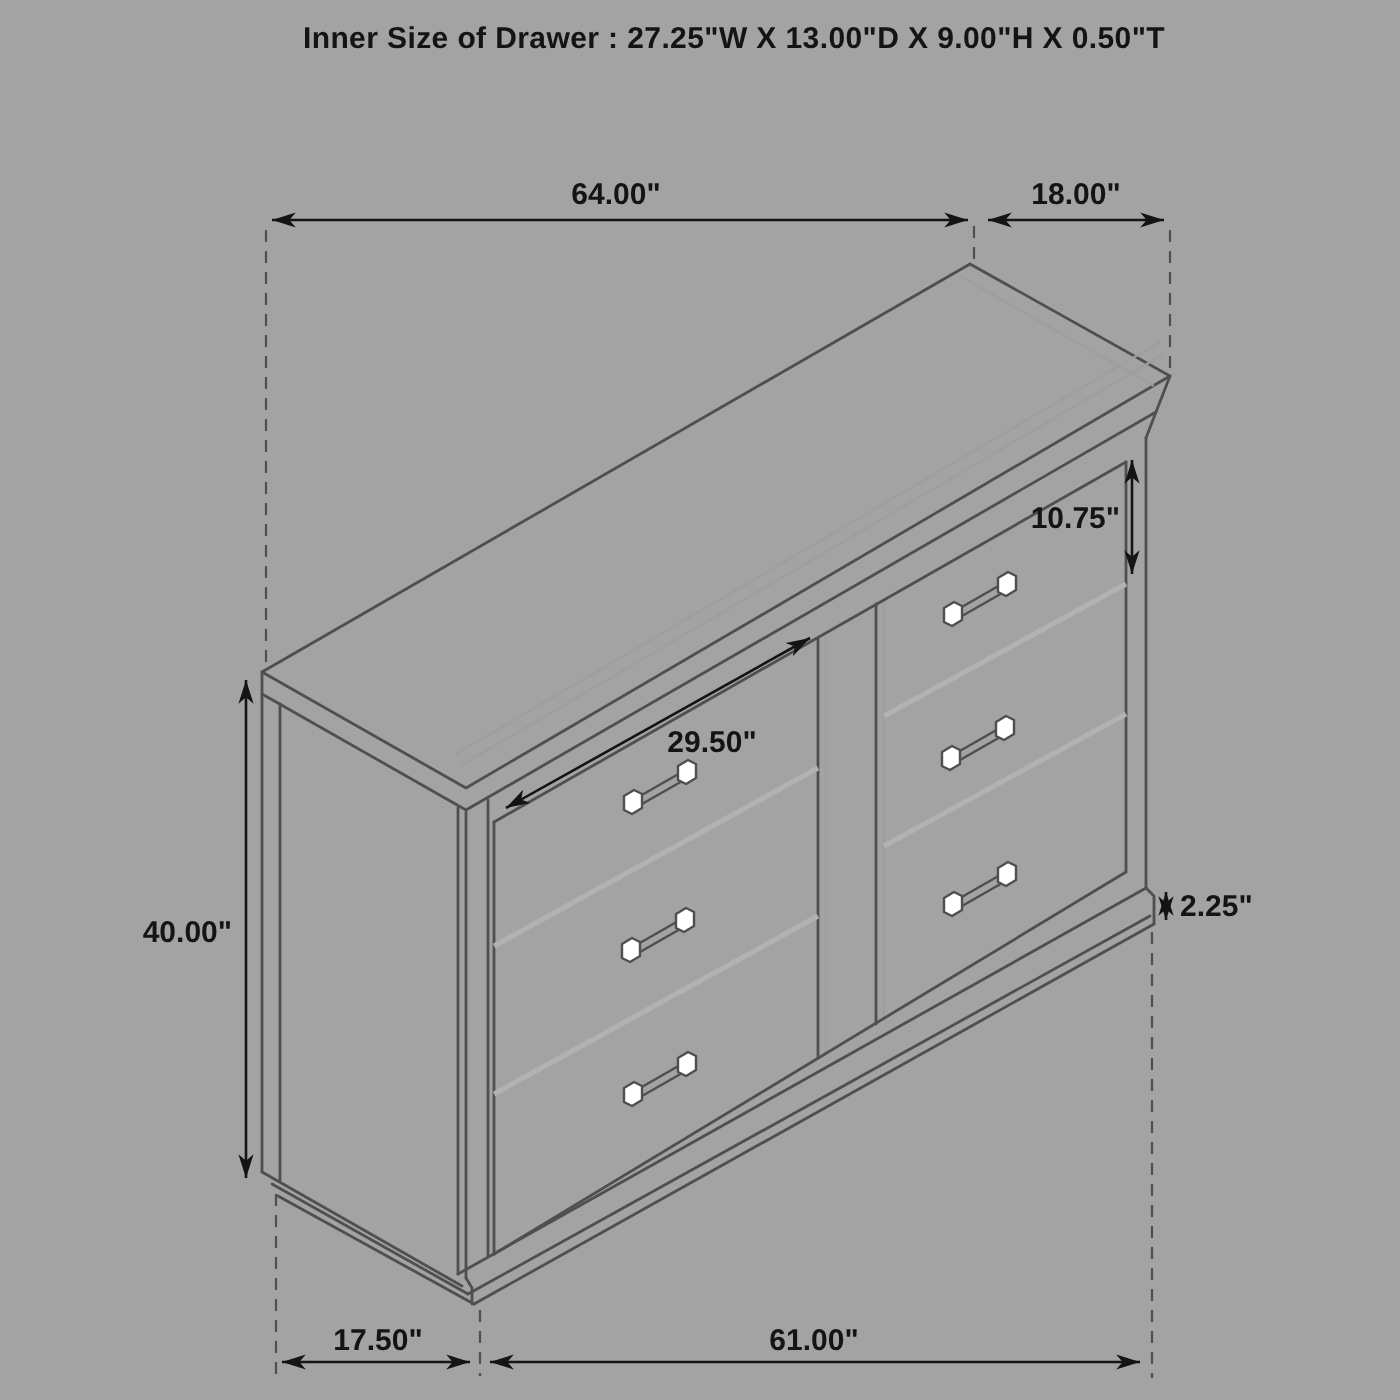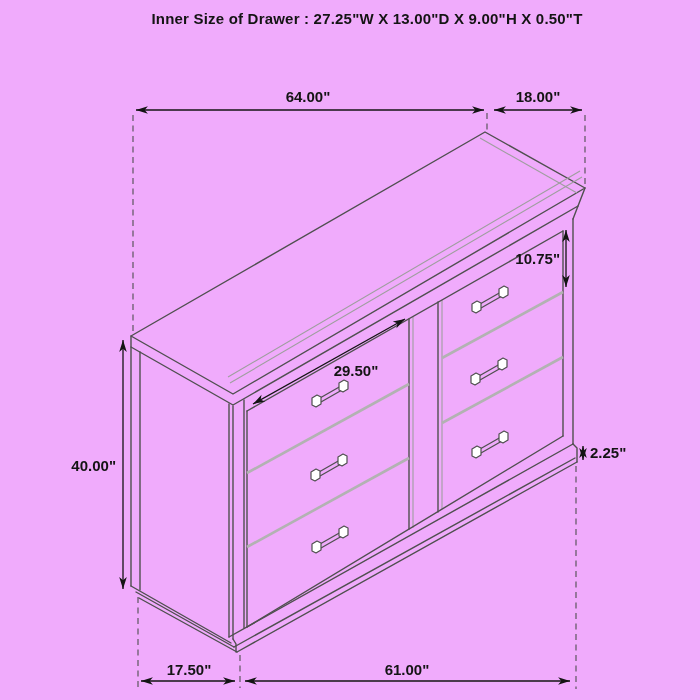--- a/index.html
+++ b/index.html
@@ -1,16 +1,16 @@
 <!DOCTYPE html>
 <html><head>
 <meta charset="utf-8">
 <style>
   html,body{margin:0;padding:0;background:#ffffff;}
-  .canvas{position:relative;width:700px;height:700px;background:#f0abfc;overflow:hidden;}
+  .canvas{position:relative;width:700px;height:700px;background:#a3a3a3;overflow:hidden;}
   svg text{
     font-family:"Liberation Sans","DejaVu Sans",sans-serif;
     font-weight:bold;
     fill:#141414;
     font-size:15px;
   }
   .ttl{font-size:15px;letter-spacing:0.2px;}
   .ln{stroke:#4f4f4f;stroke-width:1.4;fill:none;stroke-linejoin:round;stroke-linecap:round;}
   .lt{stroke:#9e9e9e;stroke-width:1.1;fill:none;}
   .sep{stroke:#b2b2b2;stroke-width:2.6;fill:none;}

